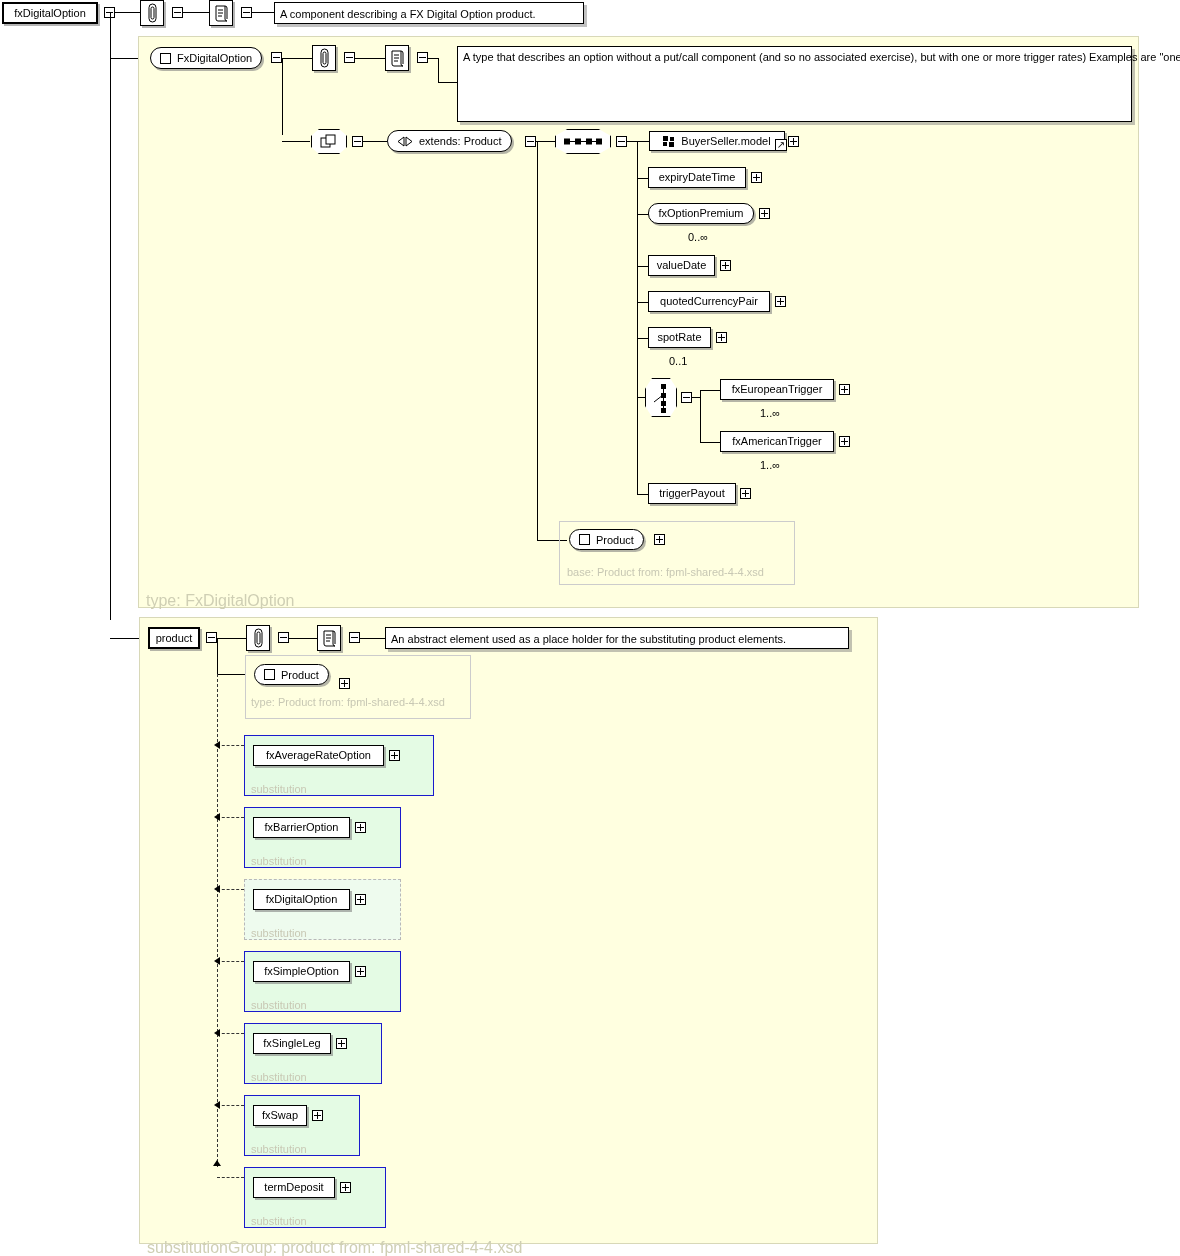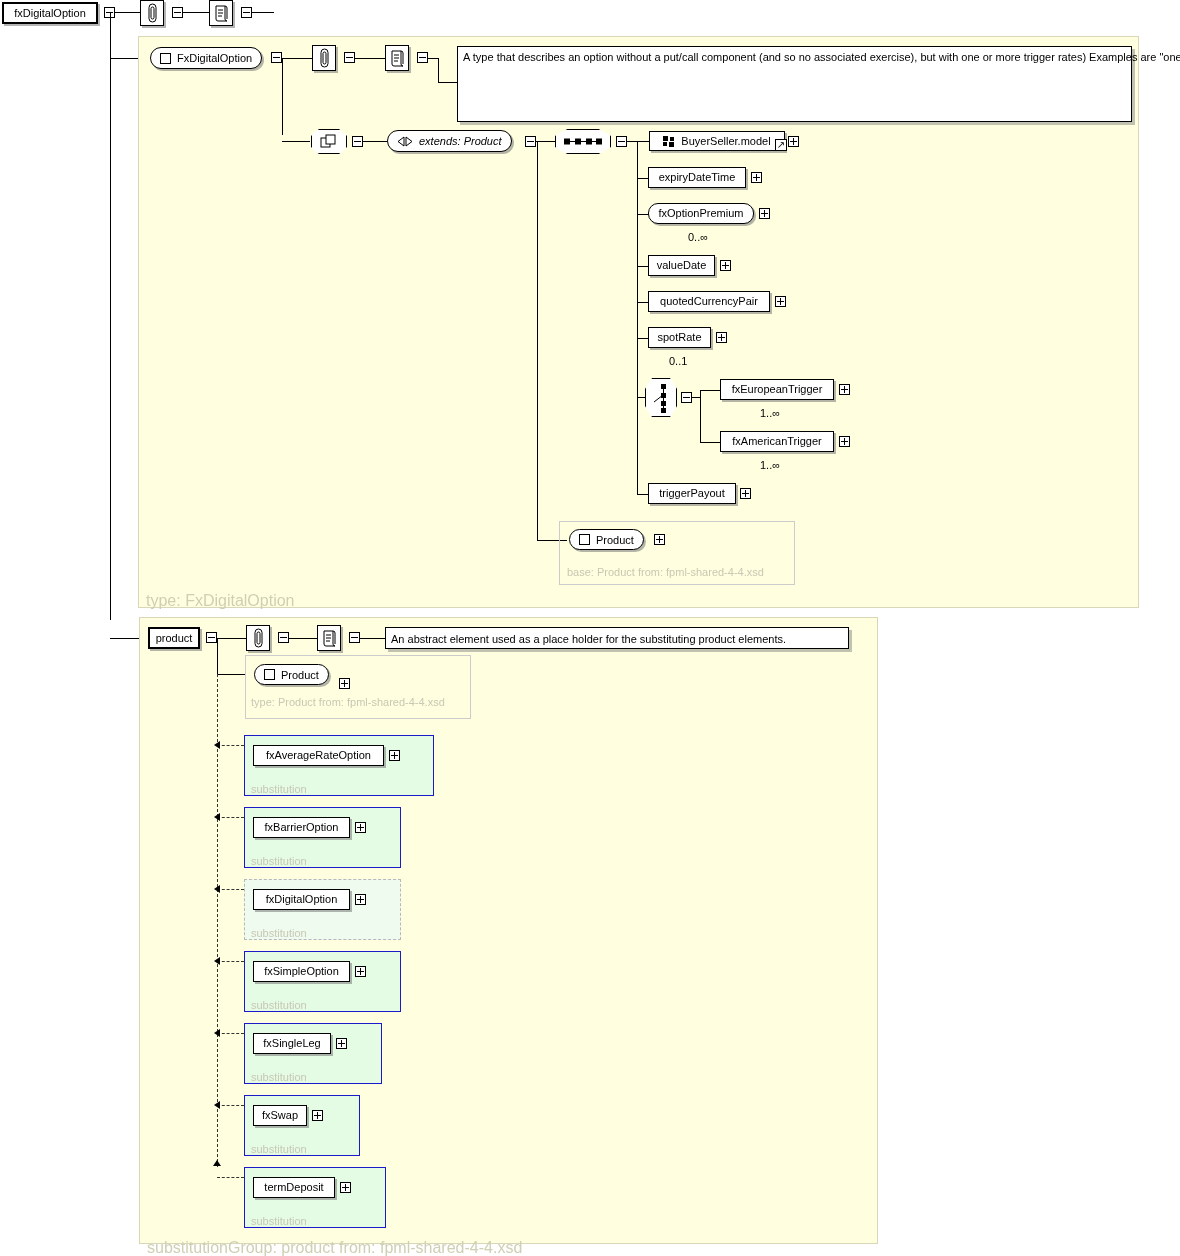--- a/index.html
+++ b/index.html
@@ -113,20 +113,23 @@
       <path d="M2 2 h9 v13 a2 2 0 0 0 2 2 h-9 a2 2 0 0 1 -2 -2 z" fill="#fff" stroke="#000" stroke-width="1"></path>
       <path d="M11 2 a2 2 0 0 1 2 2 v11" fill="none" stroke="#000" stroke-width="1"></path>
       <line x1="4" y1="6" x2="9" y2="6" stroke="#000"></line>
       <line x1="4" y1="9" x2="9" y2="9" stroke="#000"></line>
       <line x1="4" y1="12" x2="8" y2="12" stroke="#000"></line>
     </svg>
   </div>
   <div class="minusbox" style="left:241px;top:7px;"></div>
   <div class="hl" style="left:252px;top:12px;width:22px;"></div>
 
+  <div class="nodebox note" style="left:274px;top:2px;width:310px;height:22px;line-height:16px;">
+    <span>A component describing a FX Digital Option product.</span>
+  </div>
 
   <div class="vl" style="left:110px;top:12px;height:608px;"></div>
   <div class="hl" style="left:110px;top:58px;width:45px;"></div>
 
   <div class="panel" style="left:138px;top:36px;width:1001px;height:572px;"></div>
   <div class="panel-caption" style="left:146px;top:592px;">type: FxDigitalOption</div>
 
   <div class="capsule" style="left:150px;top:47px;height:22px;">
     <span class="sq"></span>
     <span>FxDigitalOption</span>
@@ -166,21 +169,21 @@
 
   <div class="octnode oct-clip" style="left:311px;top:129px;width:36px;height:25px;">
     <svg width="18" height="15" viewBox="0 0 18 15">
       <rect x="1" y="4" width="9" height="9" fill="#fff" stroke="#000"></rect>
       <rect x="6" y="1" width="9" height="9" fill="#fff" stroke="#000"></rect>
     </svg>
   </div>
   <div class="minusbox" style="left:352px;top:136px;"></div>
   <div class="hl" style="left:363px;top:141px;width:24px;"></div>
 
-  <div class="capsule" style="left:387px;top:130px;height:22px;font-style:italic;">
+  <div class="capsule" style="left:387px;top:130px;height:22px;">
     <svg width="16" height="11" viewBox="0 0 16 11">
       <path d="M7 1 L1 5.5 L7 10 Z" fill="#fff" stroke="#000"></path>
       <path d="M9 1 L15 5.5 L9 10 Z" fill="#fff" stroke="#000"></path>
     </svg>
     <span>extends: Product</span>
   </div>
   <div class="minusbox" style="left:525px;top:136px;"></div>
   <div class="hl" style="left:536px;top:141px;width:19px;"></div>
 
   <div class="octnode oct-clip" style="left:555px;top:129px;width:56px;height:25px;">

